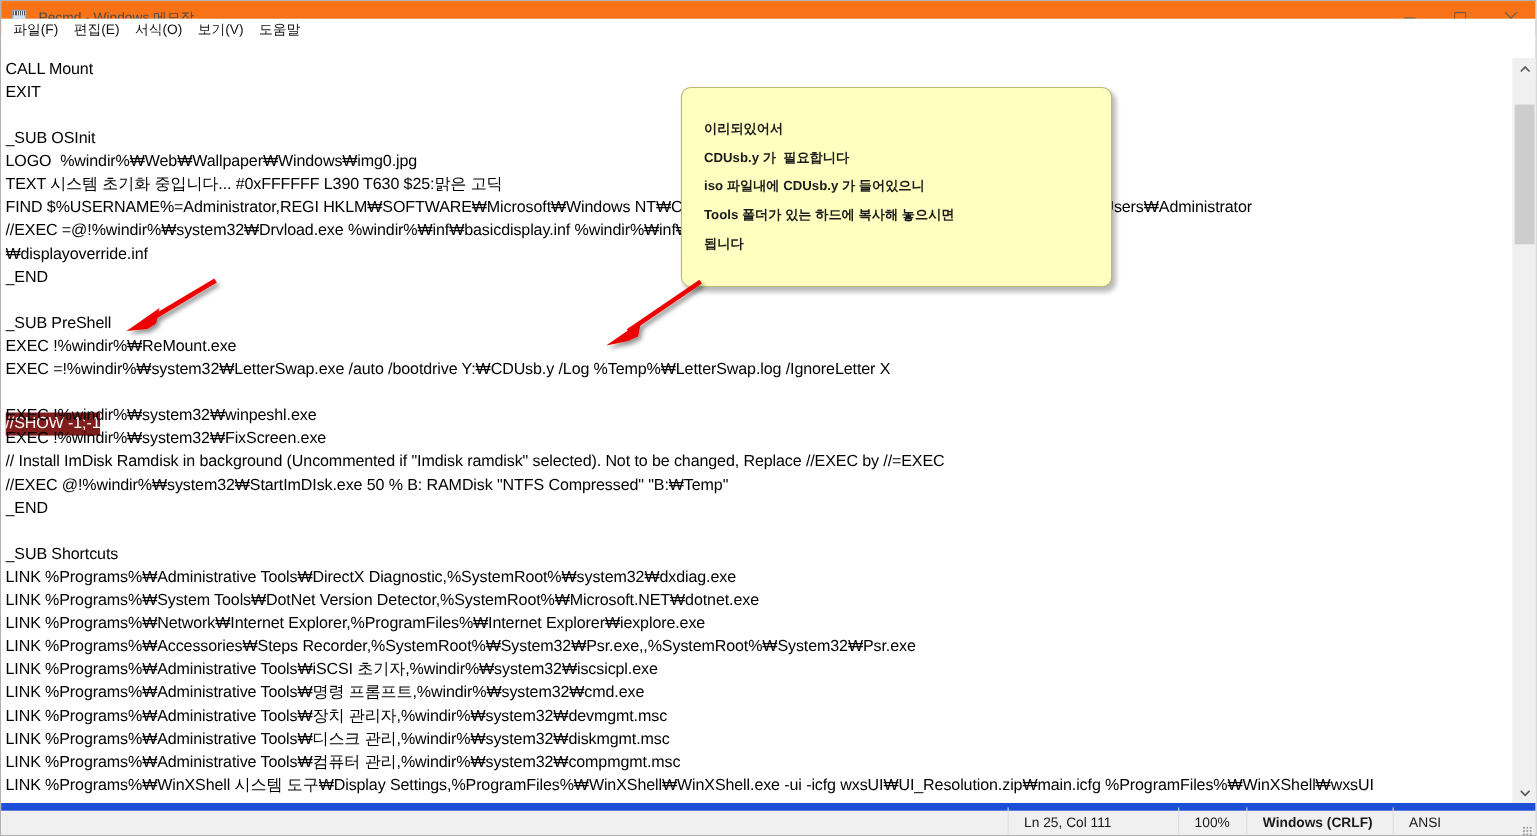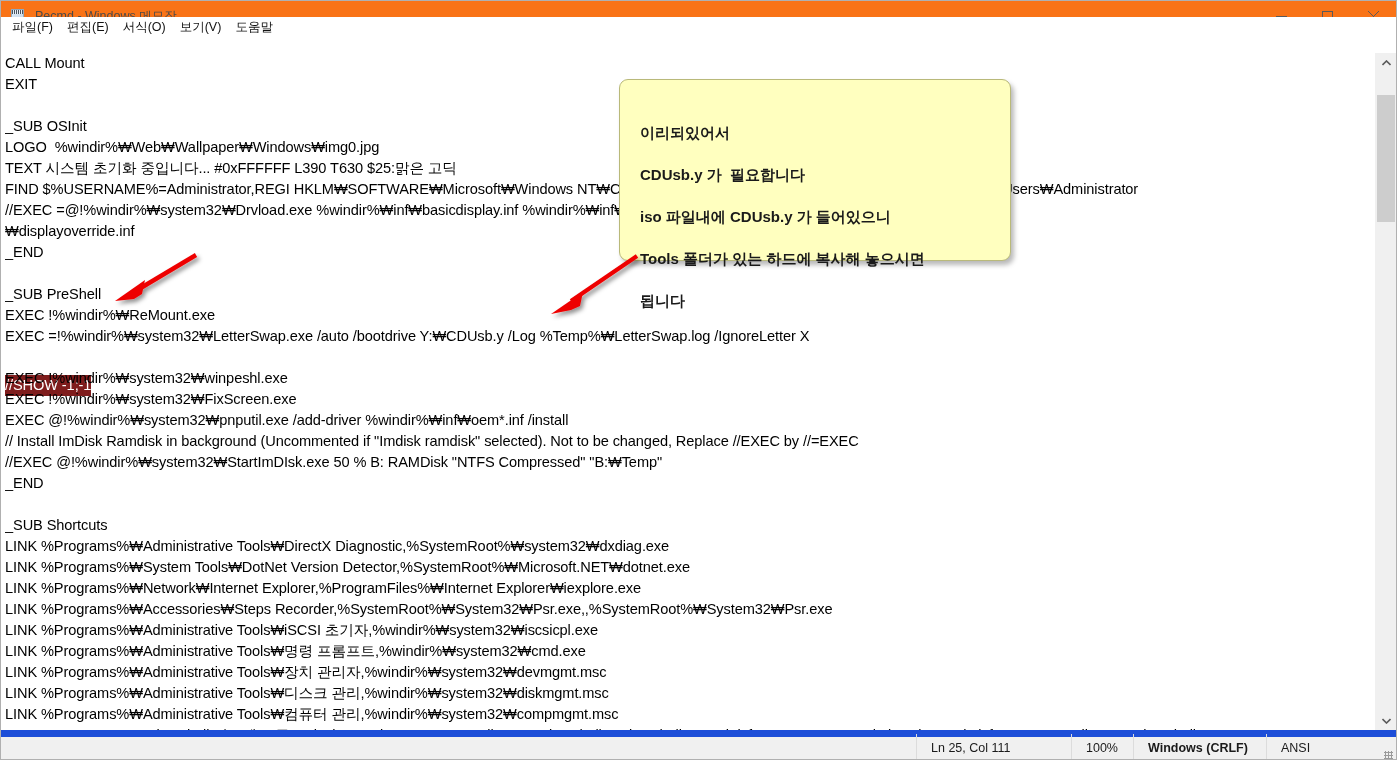--- a/index.html
+++ b/index.html
@@ -181,26 +181,25 @@
     width: 392px; height: 182px;
     background: #ffffbf;
     border: 1px solid #b9b97a;
     border-radius: 9px;
     box-sizing: border-box;
     box-shadow: 3px 4px 5px rgba(0,0,0,0.28);
     padding: 24px 0 0 20px;
     z-index: 40;
   }
   .callout-line {
-    font-size: 15px;
+    font-size: 12px;
     font-weight: bold;
     color: #1a1a1a;
     line-height: 26px;
     white-space: pre;
-    margin-top: 16px;
   }
 
   
   .arrow-svg {
     position: absolute;
     z-index: 50;
     pointer-events: none;
   }
   #arrow1 { left: 100px; top: 252px; }
   #arrow2 { left: 528px; top: 250px; }
@@ -258,21 +257,20 @@
         <div class="line-holder"><span class="line">//EXEC =@!%windir%₩system32₩Drvload.exe %windir%₩inf₩basicdisplay.inf %windir%₩inf₩basicrender.inf %windir%₩inf₩display.inf %windir%₩inf</span></div>
         <div class="line-holder"><span class="line">₩displayoverride.inf</span></div>
         <div class="line-holder"><span class="line">_END</span></div>
         <div class="line-holder"><span class="line"></span></div>
         <div class="line-holder"><span class="line">_SUB PreShell</span></div>
         <div class="line-holder"><span class="line">EXEC !%windir%₩ReMount.exe</span></div>
         <div class="line-holder"><span class="line">EXEC =!%windir%₩system32₩LetterSwap.exe /auto /bootdrive Y:₩CDUsb.y /Log %Temp%₩LetterSwap.log /IgnoreLetter X</span></div>
         <div class="line-holder"><span class="line sel">//SHOW -1;-1</span></div>
         <div class="line-holder"><span class="line">EXEC !%windir%₩system32₩winpeshl.exe</span></div>
         <div class="line-holder"><span class="line">EXEC !%windir%₩system32₩FixScreen.exe</span></div>
-        <div class="line-holder"><span class="line">EXEC @!%windir%₩system32₩pnputil.exe /add-driver %windir%₩inf₩oem*.inf /install</span></div>
         <div class="line-holder"><span class="line">// Install ImDisk Ramdisk in background (Uncommented if "Imdisk ramdisk" selected). Not to be changed, Replace //EXEC by //=EXEC</span></div>
         <div class="line-holder"><span class="line">//EXEC @!%windir%₩system32₩StartImDIsk.exe 50 % B: RAMDisk "NTFS Compressed" "B:₩Temp"</span></div>
         <div class="line-holder"><span class="line">_END</span></div>
         <div class="line-holder"><span class="line"></span></div>
         <div class="line-holder"><span class="line">_SUB Shortcuts</span></div>
         <div class="line-holder"><span class="line">LINK %Programs%₩Administrative Tools₩DirectX Diagnostic,%SystemRoot%₩system32₩dxdiag.exe</span></div>
         <div class="line-holder"><span class="line">LINK %Programs%₩System Tools₩DotNet Version Detector,%SystemRoot%₩Microsoft.NET₩dotnet.exe</span></div>
         <div class="line-holder"><span class="line">LINK %Programs%₩Network₩Internet Explorer,%ProgramFiles%₩Internet Explorer₩iexplore.exe</span></div>
         <div class="line-holder"><span class="line">LINK %Programs%₩Accessories₩Steps Recorder,%SystemRoot%₩System32₩Psr.exe,,%SystemRoot%₩System32₩Psr.exe</span></div>
         <div class="line-holder"><span class="line">LINK %Programs%₩Administrative Tools₩iSCSI 초기자,%windir%₩system32₩iscsicpl.exe</span></div>

